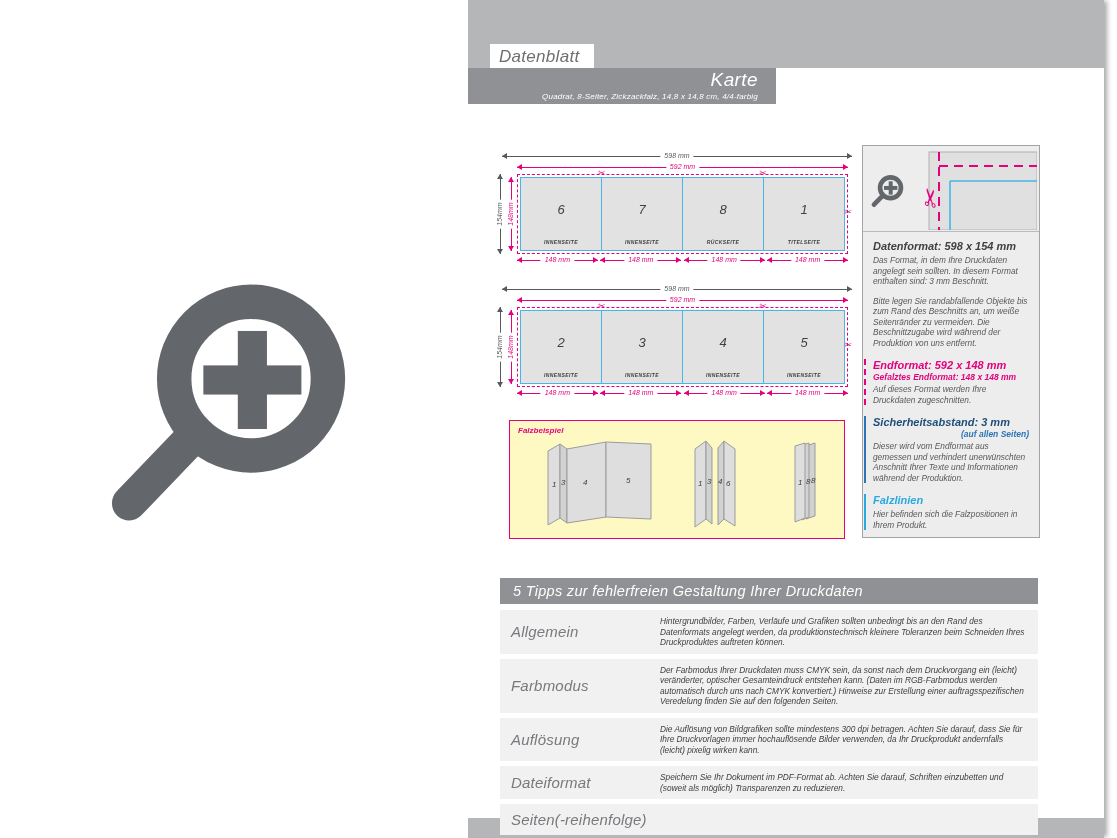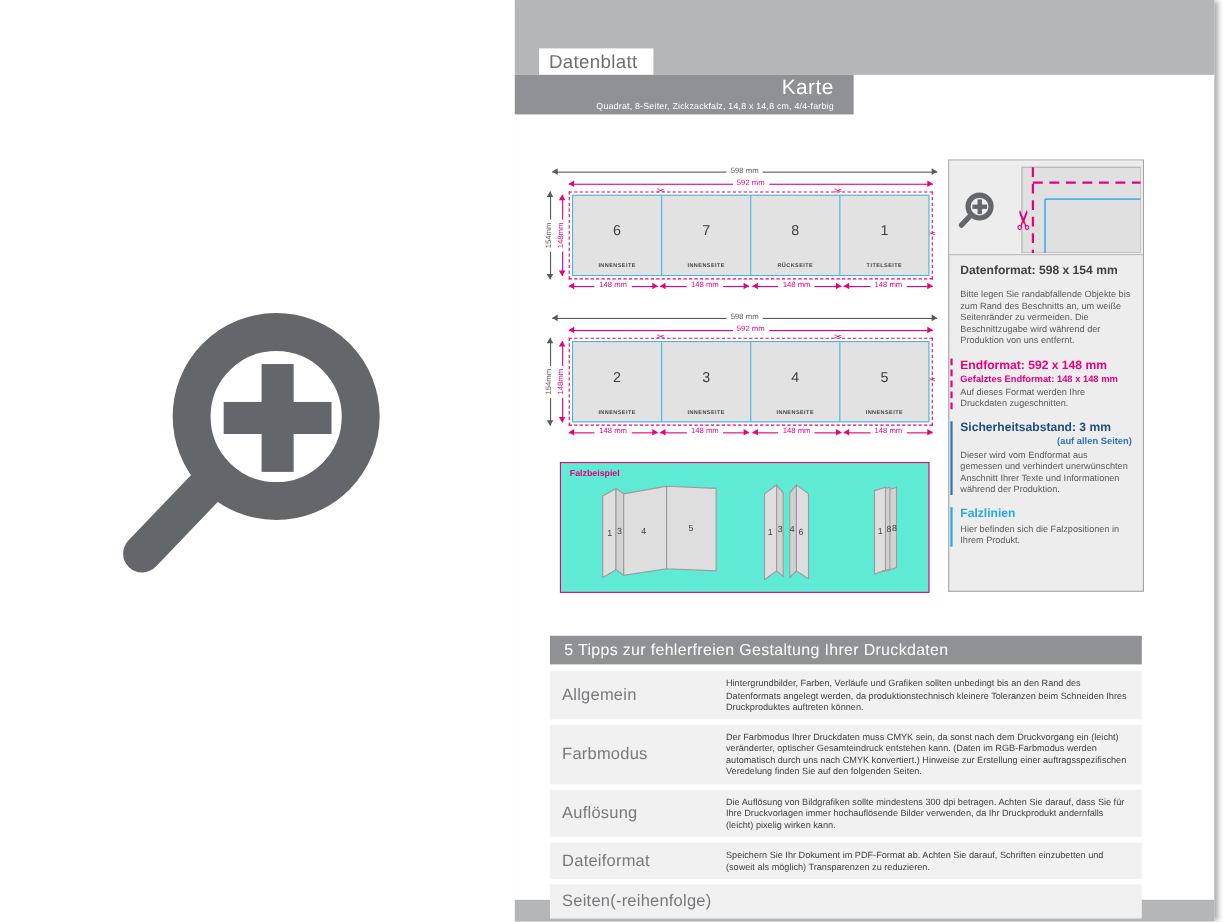--- a/index.html
+++ b/index.html
@@ -1,17 +1,17 @@
 <!DOCTYPE html>
 <html><head>
 <meta charset="utf-8">
 <style>
   * { margin:0; padding:0; box-sizing:border-box; }
   html,body { width:1117px; height:838px; background:#ffffff; font-family:"Liberation Sans", sans-serif; overflow:hidden; }
-  .stage { position:relative; width:1117px; height:838px; background:#fff; }
+  .stage { position:relative; width:1117px; height:838px; background:#fff;font-style:italic; }
 
   
   .big-zoom { position:absolute; left:100px; top:255px; width:265px; height:295px; color:#63666b; }
 
   
   .page { position:absolute; left:468px; top:0; width:636px; height:838px; background:#ffffff;
           box-shadow:4px 0 5px -1px rgba(0,0,0,.35); }
   .band-top { position:absolute; left:0; top:0; width:100%; height:68px; background:#b5b6b8; }
   .band-bottom { position:absolute; left:0; top:818px; width:100%; height:20px; background:#b5b6b8; }
   .tab { position:absolute; left:22px; top:44px; height:26px; background:#ffffff; padding:3px 14px 0 9px;
@@ -53,21 +53,21 @@
   .panel { flex:1; position:relative; border-right:1px solid #45b6e6; }
   .panel:last-child { border-right:none; }
   .panel .num { position:absolute; top:34%; width:100%; text-align:center; font-size:13px; color:#414042; }
   .panel .cap { position:absolute; bottom:5px; width:100%; text-align:center; font-size:5px; font-weight:bold;
                 letter-spacing:.4px; color:#414042; }
   .scissors { position:absolute; color:#e5007d; font-size:9px; line-height:9px; }
   .botdims { position:absolute; left:19px; right:6px; top:112px; height:10px; }
   .botdims .hdim { top:0; height:0; }
 
   
-  .falzbox { position:absolute; left:41px; top:420px; width:336px; height:119px; border:1px solid #e5007d; background:#5eead4; }
+  .falzbox { position:absolute; left:41px; top:420px; width:336px; height:119px; border:1px solid #e5007d; background:#fef9c3; }
   .falzbox .flabel { position:absolute; left:8px; top:5px; font-size:8px; font-weight:bold; color:#e5007d; }
   .falzbox svg { position:absolute; left:0; top:12px; }
   .foldpoly { fill:#dedede; stroke:#9b9b9b; stroke-width:1; }
   .foldpoly.dk { fill:#d2d2d2; }
   .foldnum { font-size:8px; fill:#414042; font-family:"Liberation Sans",sans-serif; }
 
   
   .sidebar { position:absolute; left:394px; top:145px; width:178px; height:393px; background:#ededee;
              border:1px solid #a2a3a5; }
   .sb-icon-area { position:relative; height:86px; border-bottom:1px solid #b9babc; background:#ededee; }
@@ -274,20 +274,21 @@
           <line x1="30" y1="18" x2="128" y2="18" stroke="#e5007d" stroke-width="2" stroke-dasharray="9 6"></line>
           <line x1="30" y1="4" x2="30" y2="82" stroke="#e5007d" stroke-width="2" stroke-dasharray="9 6"></line>
           <line x1="41" y1="33" x2="128" y2="33" stroke="#45b6e6" stroke-width="1.6"></line>
           <line x1="41" y1="33" x2="41" y2="82" stroke="#45b6e6" stroke-width="1.6"></line>
           <text x="30" y="52" font-size="24" fill="#e5007d" text-anchor="middle" transform="rotate(-90 30 52)">✂</text>
         </svg>
       </div>
       <div class="sb-body">
         <div class="sb-sec">
           <div class="sb-h">Datenformat: 598 x 154 mm</div>
+          <div class="sb-p">Das Format, in dem Ihre Druckdaten angelegt sein sollten. In diesem Format enthalten sind: 3 mm Beschnitt.</div>
           <div class="sb-p" style="margin-top:9px;">Bitte legen Sie randabfallende Objekte bis zum Rand des Beschnitts an, um weiße Seitenränder zu vermeiden. Die Beschnittzugabe wird während der Produktion von uns entfernt.</div>
         </div>
         <div class="sb-sec lb-mag">
           <div class="sb-h mag">Endformat: 592 x 148 mm</div>
           <div class="sb-sub mag">Gefalztes Endformat: 148 x 148 mm</div>
           <div class="sb-p">Auf dieses Format werden Ihre Druckdaten zugeschnitten.</div>
         </div>
         <div class="sb-sec lb-blu">
           <div class="sb-h blu">Sicherheitsabstand: 3 mm</div>
           <div class="sb-sub blu">(auf allen Seiten)</div>

